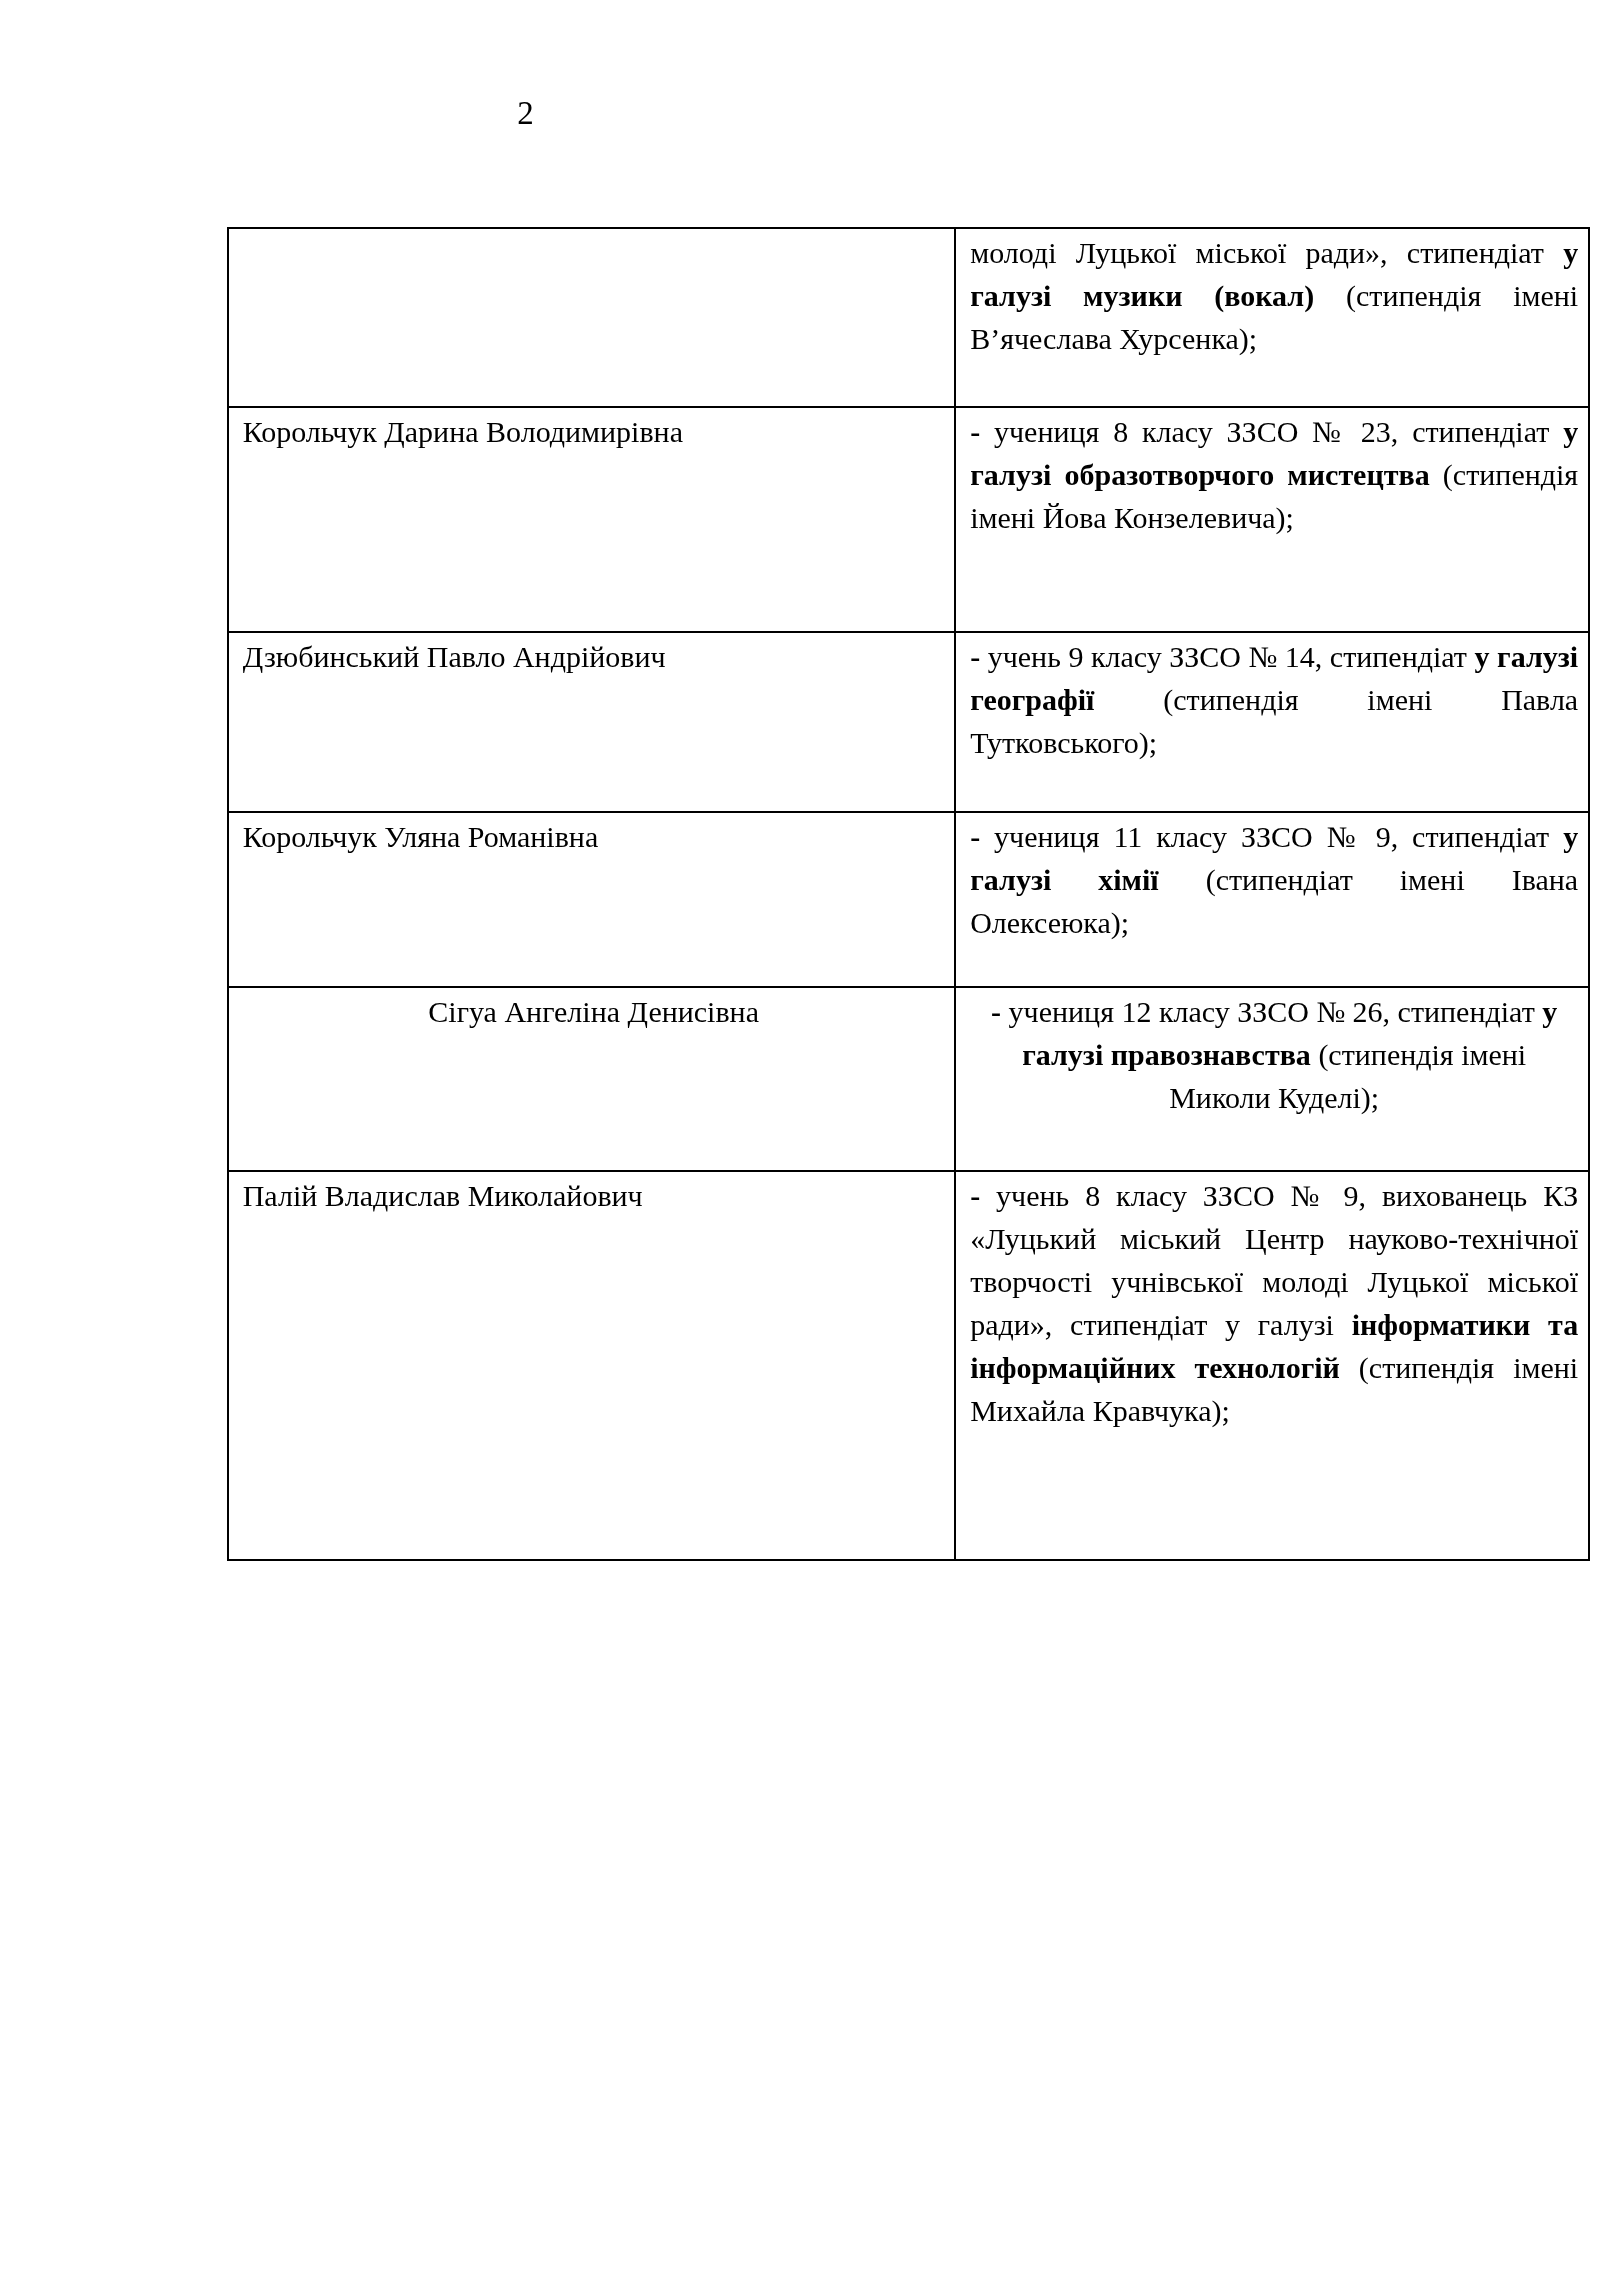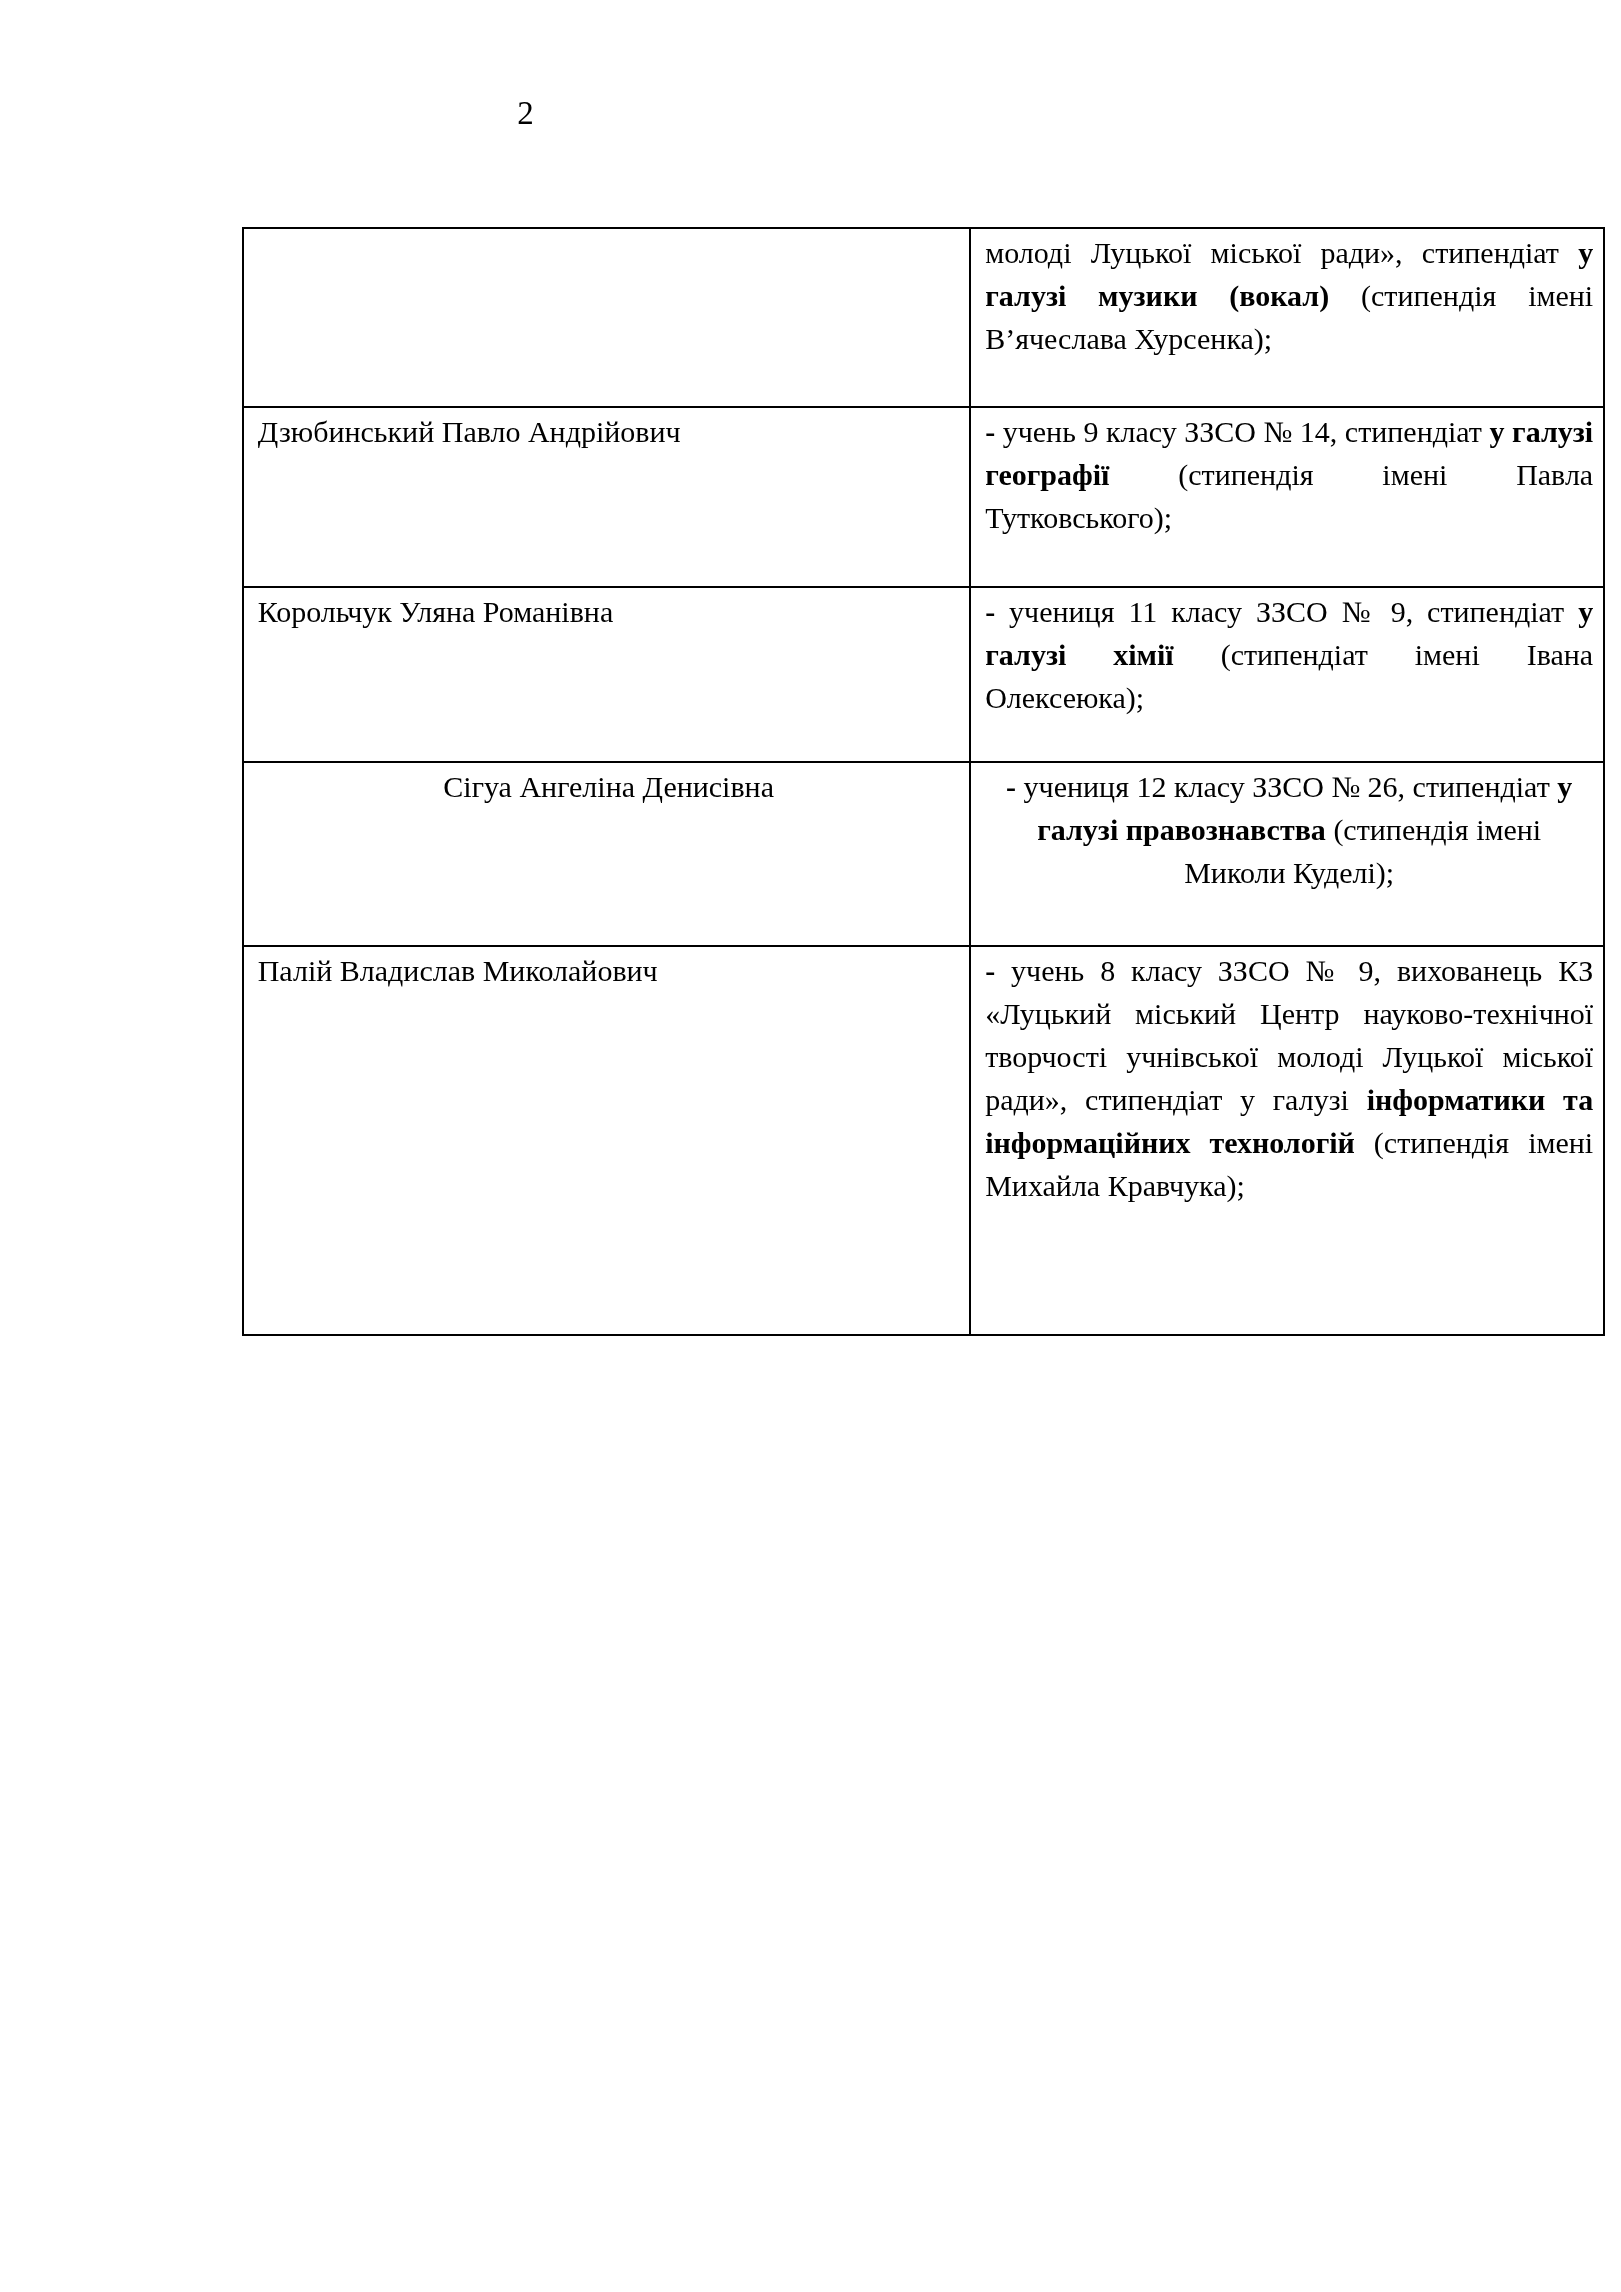--- a/index.html
+++ b/index.html
@@ -18,21 +18,21 @@
     position: absolute;
     top: 94px;
     left: 0;
     width: 1051px;           
     text-align: center;
     font-size: 33px;
     line-height: 39px;
   }
   table.doc-table {
     position: absolute;
-    left: 242px;
+    left: 227px;
     top: 227px;
     width: 1309px;
     border-collapse: collapse;
     table-layout: fixed;
   }
   table.doc-table td {
     border: 2px solid #000000;
     vertical-align: top;
     font-size: 30px;
     line-height: 43px;
@@ -57,20 +57,24 @@
 <body>
 
 <div class="page-number">2</div>
 
 <table class="doc-table">
   <tbody>
       <tr class="r0">
         <td class="name-cell"></td>
         <td class="desc-cell"><span class="seg-regular">молоді Луцької міської ради», стипендіат </span><span class="seg-bold">у галузі музики (вокал)</span><span class="seg-regular"> (стипендія імені В’ячеслава Хурсенка);</span></td>
       </tr>
+      <tr class="r1">
+        <td class="name-cell">Корольчук Дарина Володимирівна</td>
+        <td class="desc-cell"><span class="seg-bold">- </span><span class="seg-regular">учениця 8 класу ЗЗСО № 23, стипендіат </span><span class="seg-bold">у галузі образотворчого мистецтва</span><span class="seg-regular"> (стипендія імені Йова Конзелевича);</span></td>
+      </tr>
       <tr class="r2">
         <td class="name-cell">Дзюбинський Павло Андрійович</td>
         <td class="desc-cell"><span class="seg-bold">- </span><span class="seg-regular">учень 9 класу ЗЗСО № 14, стипендіат </span><span class="seg-bold">у галузі географії</span><span class="seg-regular"> (стипендія імені Павла Тутковського);</span></td>
       </tr>
       <tr class="r4">
         <td class="name-cell">Корольчук Уляна Романівна</td>
         <td class="desc-cell"><span class="seg-bold">- </span><span class="seg-regular">учениця 11 класу ЗЗСО № 9, стипендіат </span><span class="seg-bold">у галузі хімії</span><span class="seg-regular"> (стипендіат імені Івана Олексеюка);</span></td>
       </tr>
       <tr class="r6">
         <td class="name-cell">Сігуа Ангеліна Денисівна</td>

